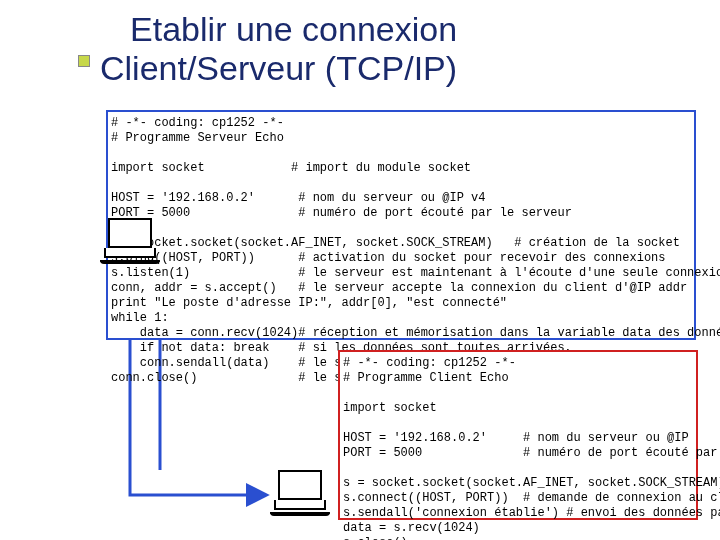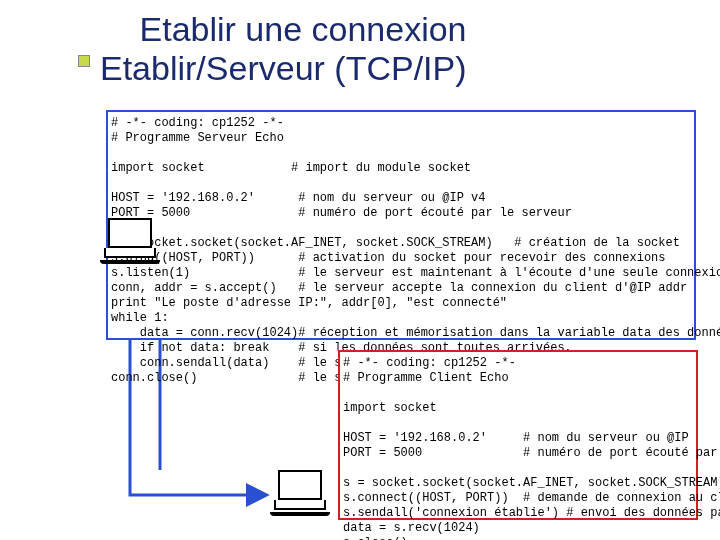--- a/index.html
+++ b/index.html
@@ -97,21 +97,21 @@
     pointer-events: none;
   }
 </style>
 </head>
 <body>
 
 <div class="bullet"></div>
 
 <div class="title">
   <span>Etablir une connexion</span><br>
-  <span>Etablir/Serveur (TCP/IP)</span>
+  <span>Client/Serveur (TCP/IP)</span>
 </div>
 
 <svg class="svg-layer">
   <defs>
     <marker id="ah" viewBox="0 0 10 10" refX="8" refY="5" markerWidth="8" markerHeight="8" orient="auto">
       <path d="M 0 0 L 10 5 L 0 10 z" fill="#2a4fd0"></path>
     </marker>
   </defs>
   <path class="arrow-path" d="M 130 280 L 130 495 L 265 495" marker-end="url(#ah)"></path>
   <path class="arrow-path" d="M 160 480 L 160 295 L 130 295" marker-start="url(#ah)" marker-end="url(#ah)" style="display:none"></path>

